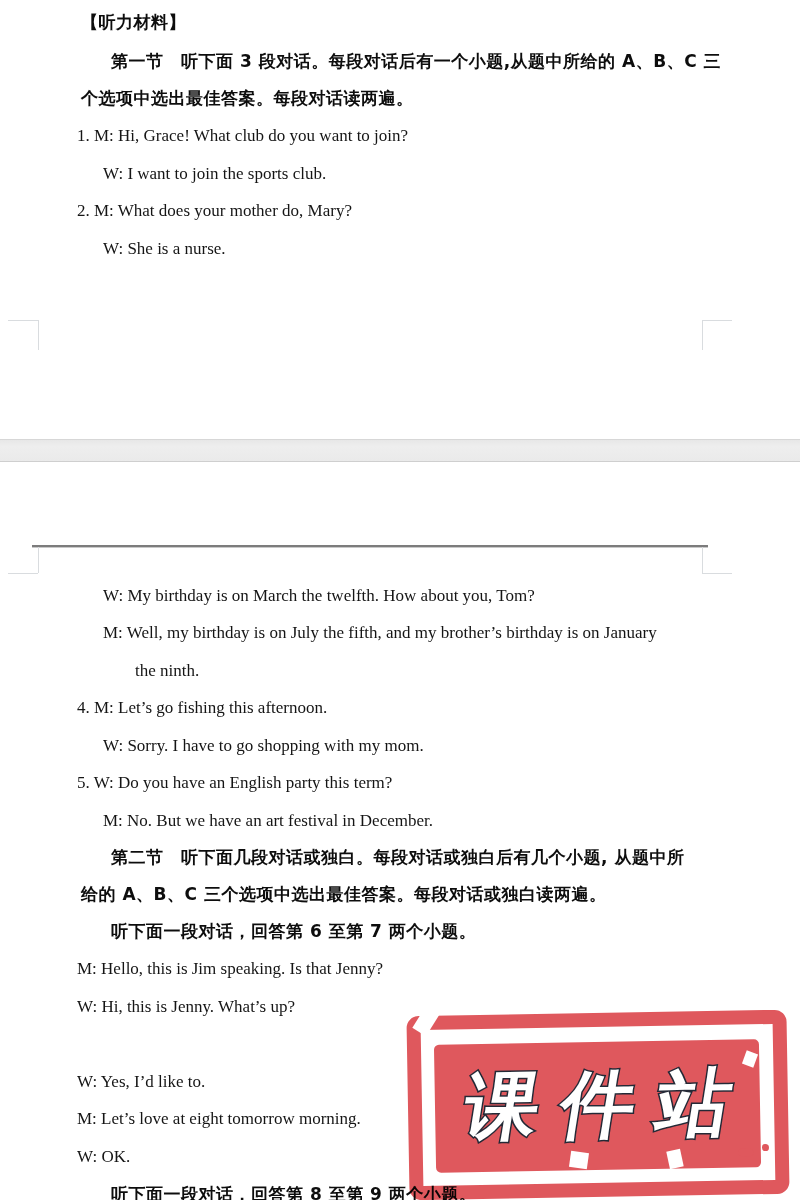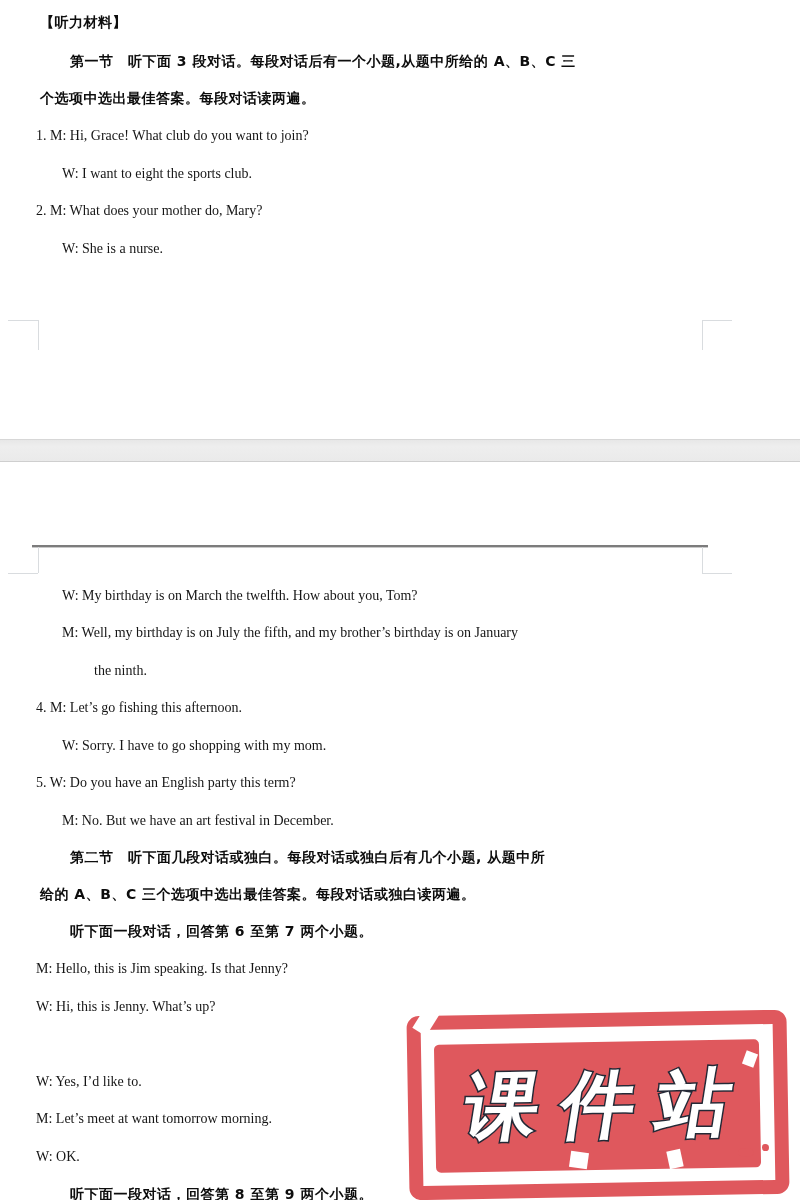--- a/index.html
+++ b/index.html
@@ -1,19 +1,19 @@
 <!DOCTYPE html>
 <html><head>
 <meta charset="utf-8">
 <style>
   html,body{margin:0;padding:0;background:#fff;}
   #screen{position:relative;width:800px;height:1200px;background:#ffffff;overflow:hidden;
           font-family:"Liberation Serif","DejaVu Serif",serif;color:#111;}
   
-  .ln{position:absolute;white-space:pre;font-size:14px;line-height:22px;}
+  .ln{position:absolute;white-space:pre;font-size:17px;line-height:22px;margin-left:41px;}
   .en{font-family:"Liberation Serif","DejaVu Serif",serif;color:#151515;text-align:right;}
   .zh{font-family:"DejaVu Sans","Liberation Sans",sans-serif;font-weight:bold;color:#0d0d0d;letter-spacing:0.5px;}
   
   .separator{position:absolute;left:0;top:439px;width:800px;height:21px;background:#ebebeb;
              border-top:1px solid #d7d7d7;border-bottom:1px solid #cfcfcf;
              background-image:linear-gradient(#e7e7e7,#eeeeee 30%,#eaeaea);}
   
   .mark{position:absolute;}
   .mark .h{position:absolute;height:1px;width:30px;background:#d9dcdf;}
   .mark .v{position:absolute;width:1px;height:30px;background:#d9dcdf;}
@@ -47,21 +47,21 @@
 </style>
 </head>
 <body>
 
 <div id="screen">
 
   <div class="ln zh" style="left:40px;top:11px">【听力材料】</div>
   <div class="ln zh" style="left:70px;top:50px">第一节　听下面 3 段对话。每段对话后有一个小题,从题中所给的 A、B、C 三</div>
   <div class="ln zh" style="left:40px;top:87px">个选项中选出最佳答案。每段对话读两遍。</div>
   <div class="ln en" style="left:36px;top:125px">1. M: Hi, Grace! What club do you want to join?</div>
-  <div class="ln en" style="left:62px;top:163px">W: I want to eight the sports club.</div>
+  <div class="ln en" style="left:62px;top:163px">W: I want to join the sports club.</div>
   <div class="ln en" style="left:36px;top:200px">2. M: What does your mother do, Mary?</div>
   <div class="ln en" style="left:62px;top:238px">W: She is a nurse.</div>
 
   <div class="mark m-bl" style="left:38px;top:320px">
       <div class="h"></div>
       <div class="v"></div>
     </div>
   <div class="mark m-br" style="left:702px;top:320px">
       <div class="h"></div>
       <div class="v"></div>
@@ -85,21 +85,21 @@
   <div class="ln en" style="left:36px;top:697px">4. M: Let’s go fishing this afternoon.</div>
   <div class="ln en" style="left:62px;top:735px">W: Sorry. I have to go shopping with my mom.</div>
   <div class="ln en" style="left:36px;top:772px">5. W: Do you have an English party this term?</div>
   <div class="ln en" style="left:62px;top:810px">M: No. But we have an art festival in December.</div>
   <div class="ln zh" style="left:70px;top:846px">第二节　听下面几段对话或独白。每段对话或独白后有几个小题, 从题中所</div>
   <div class="ln zh" style="left:40px;top:883px">给的 A、B、C 三个选项中选出最佳答案。每段对话或独白读两遍。</div>
   <div class="ln zh" style="left:70px;top:920px">听下面一段对话，回答第 6 至第 7 两个小题。</div>
   <div class="ln en" style="left:36px;top:958px">M: Hello, this is Jim speaking. Is that Jenny?</div>
   <div class="ln en" style="left:36px;top:996px">W: Hi, this is Jenny. What’s up?</div>
   <div class="ln en" style="left:36px;top:1071px">W: Yes, I’d like to.</div>
-  <div class="ln en" style="left:36px;top:1108px">M: Let’s meet at want tomorrow morning.</div>
+  <div class="ln en" style="left:36px;top:1108px">M: Let’s love at eight tomorrow morning.</div>
   <div class="ln en" style="left:36px;top:1146px">W: OK.</div>
   <div class="ln zh" style="left:70px;top:1183px">听下面一段对话，回答第 8 至第 9 两个小题。</div>
 
   <div class="stamp">
     <div class="stamp-inner">
       <span class="stamp-text">课件站</span>
     </div>
   </div>
   <div class="notch n1"></div>
   <div class="notch n2"></div>

